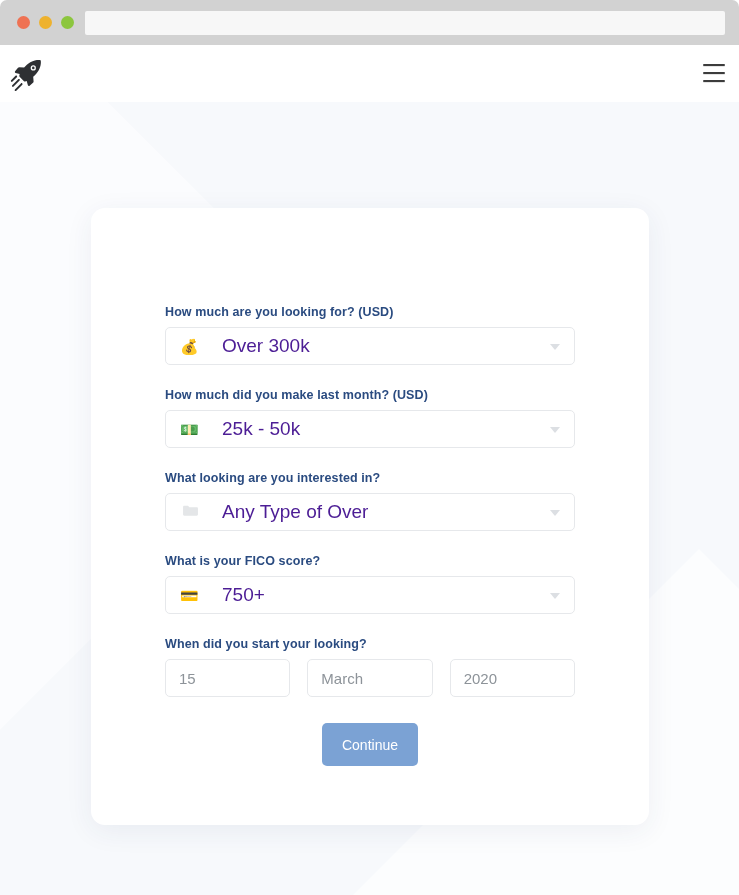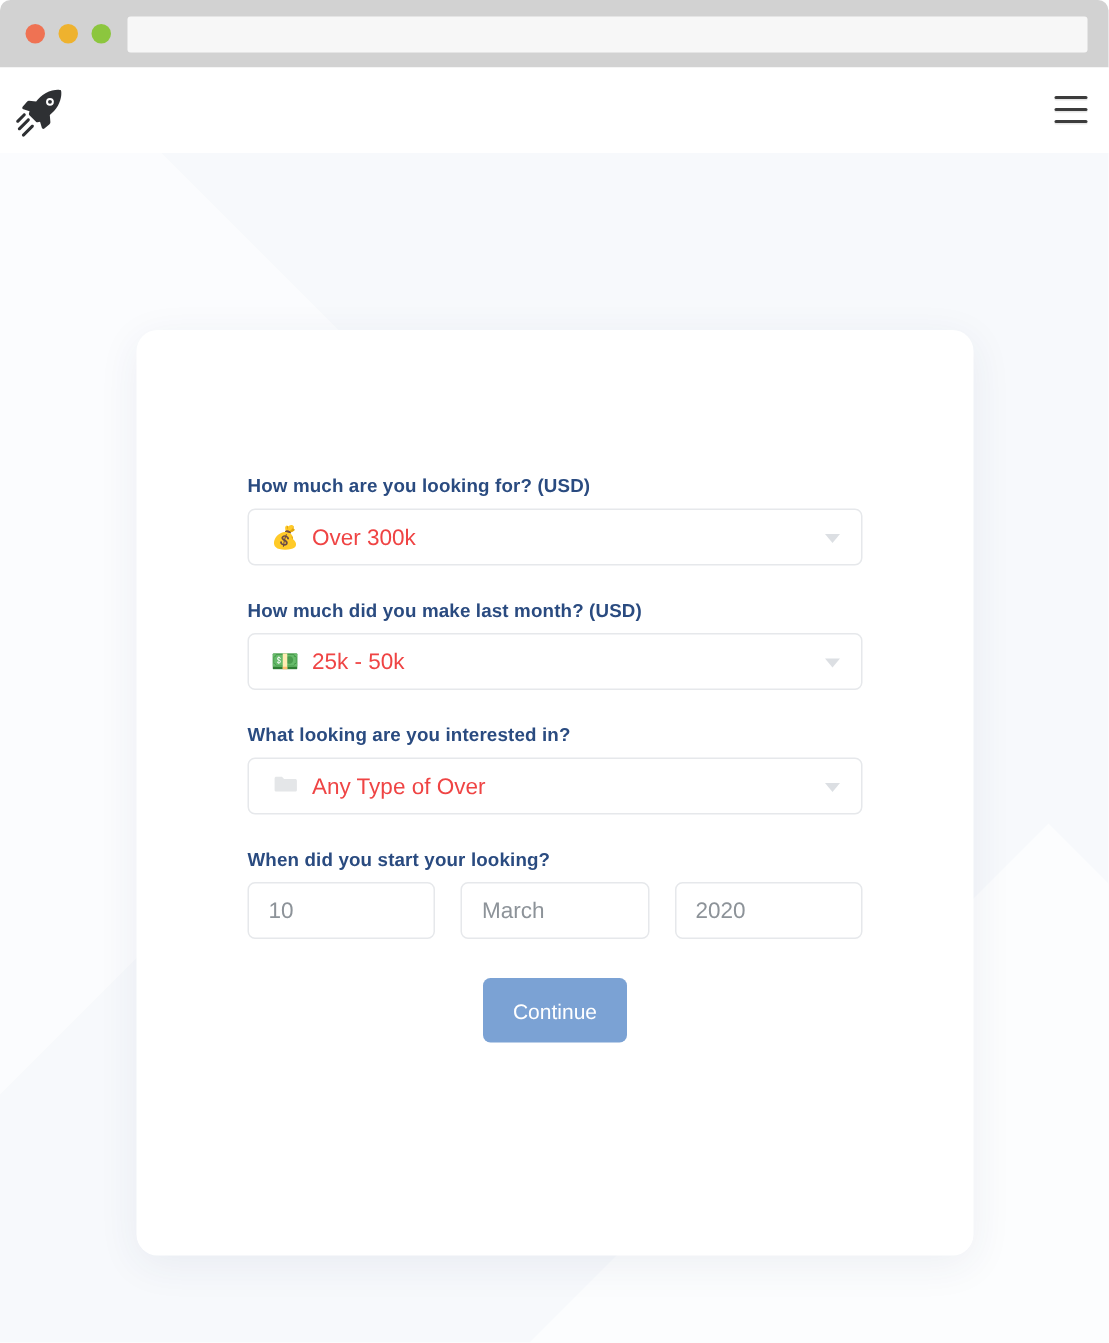--- a/index.html
+++ b/index.html
@@ -114,21 +114,21 @@
     width: 560px;
     height: 560px;
     background: #ffffff;
     opacity: 0.6;
     transform: rotate(45deg);
   }
 
   
   .form-card {
     position: absolute;
-    top: 220px;
+    top: 208px;
     left: 91px;
     width: 558px;
     height: 617px;
     background: #ffffff;
     border-radius: 14px;
     box-shadow: 0 6px 28px rgba(40, 60, 100, 0.07);
     z-index: 3;
   }
   .form-inner {
     position: absolute;
@@ -163,23 +163,23 @@
     font-size: 15px;
     line-height: 1;
     text-align: center;
     flex-shrink: 0;
   }
   .select-icon.folder {
     color: #e2e4e6;
     font-size: 16px;
   }
   .select-value {
-    font-size: 15px;
-    color: #ef4444;
-    margin-left: 7px;
+    font-size: 19px;
+    color: #4c1d95;
+    margin-left: 21px;
   }
   .select-arrow {
     position: absolute;
     right: 14px;
     top: 50%;
     margin-top: -2px;
     width: 0; height: 0;
     border-left: 5px solid transparent;
     border-right: 5px solid transparent;
     border-top: 6px solid #dcdfe3;
@@ -286,25 +286,33 @@
         <span class="select-icon folder">
           <svg viewBox="0 0 18 14" width="17" height="13" aria-hidden="true">
             <path d="M1 3.2c0-.7.5-1.2 1.2-1.2h4.1l1.5 1.6h8c.7 0 1.2.5 1.2 1.2v6.6c0 .7-.5 1.2-1.2 1.2H2.2c-.7 0-1.2-.5-1.2-1.2V3.2z" fill="#e4e6e8"></path>
           </svg>
         </span>
         <span class="select-value">Any Type of Over</span>
         <span class="select-arrow"></span>
       </div>
     </div>
 
+    <div class="field">
+      <div class="field-label">What is your FICO score?</div>
+      <div class="select-box">
+        <span class="select-icon">💳</span>
+        <span class="select-value">750+</span>
+        <span class="select-arrow"></span>
+      </div>
+    </div>
 
     <div class="field">
       <div class="field-label">When did you start your looking?</div>
       <div class="date-row">
-        <div class="date-input">10</div>
+        <div class="date-input">15</div>
         <div class="date-input">March</div>
         <div class="date-input">2020</div>
       </div>
     </div>
 
     <div class="btn-wrap">
       <button class="continue-btn">Continue</button>
     </div>
 
   </div>

